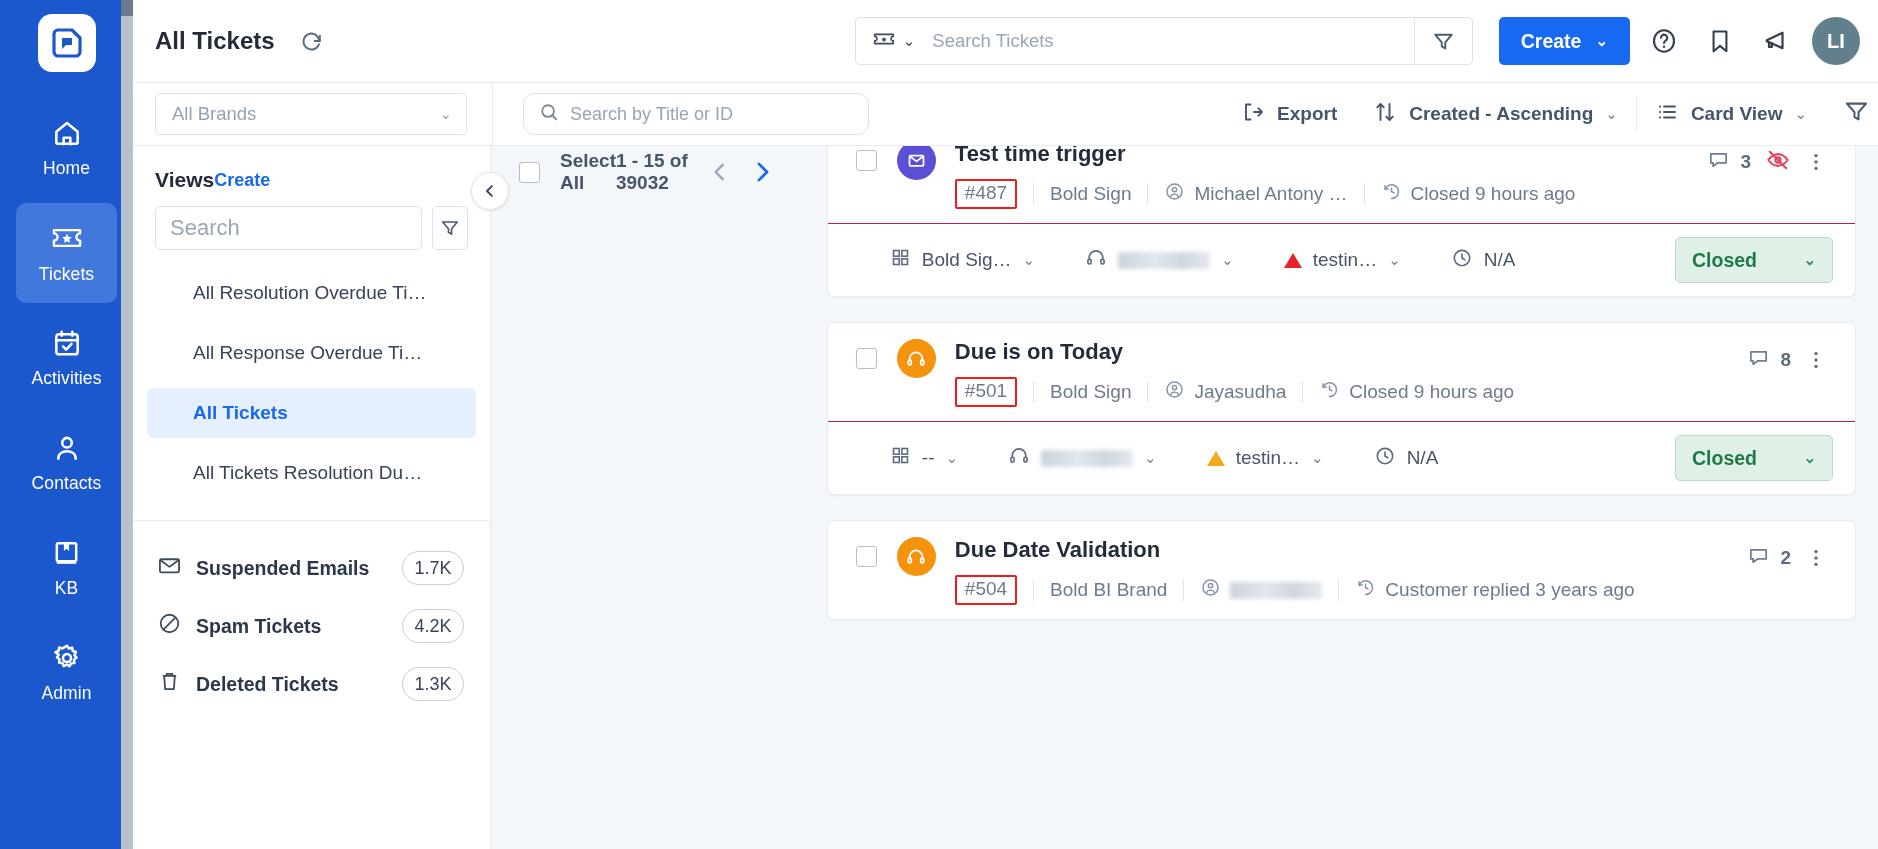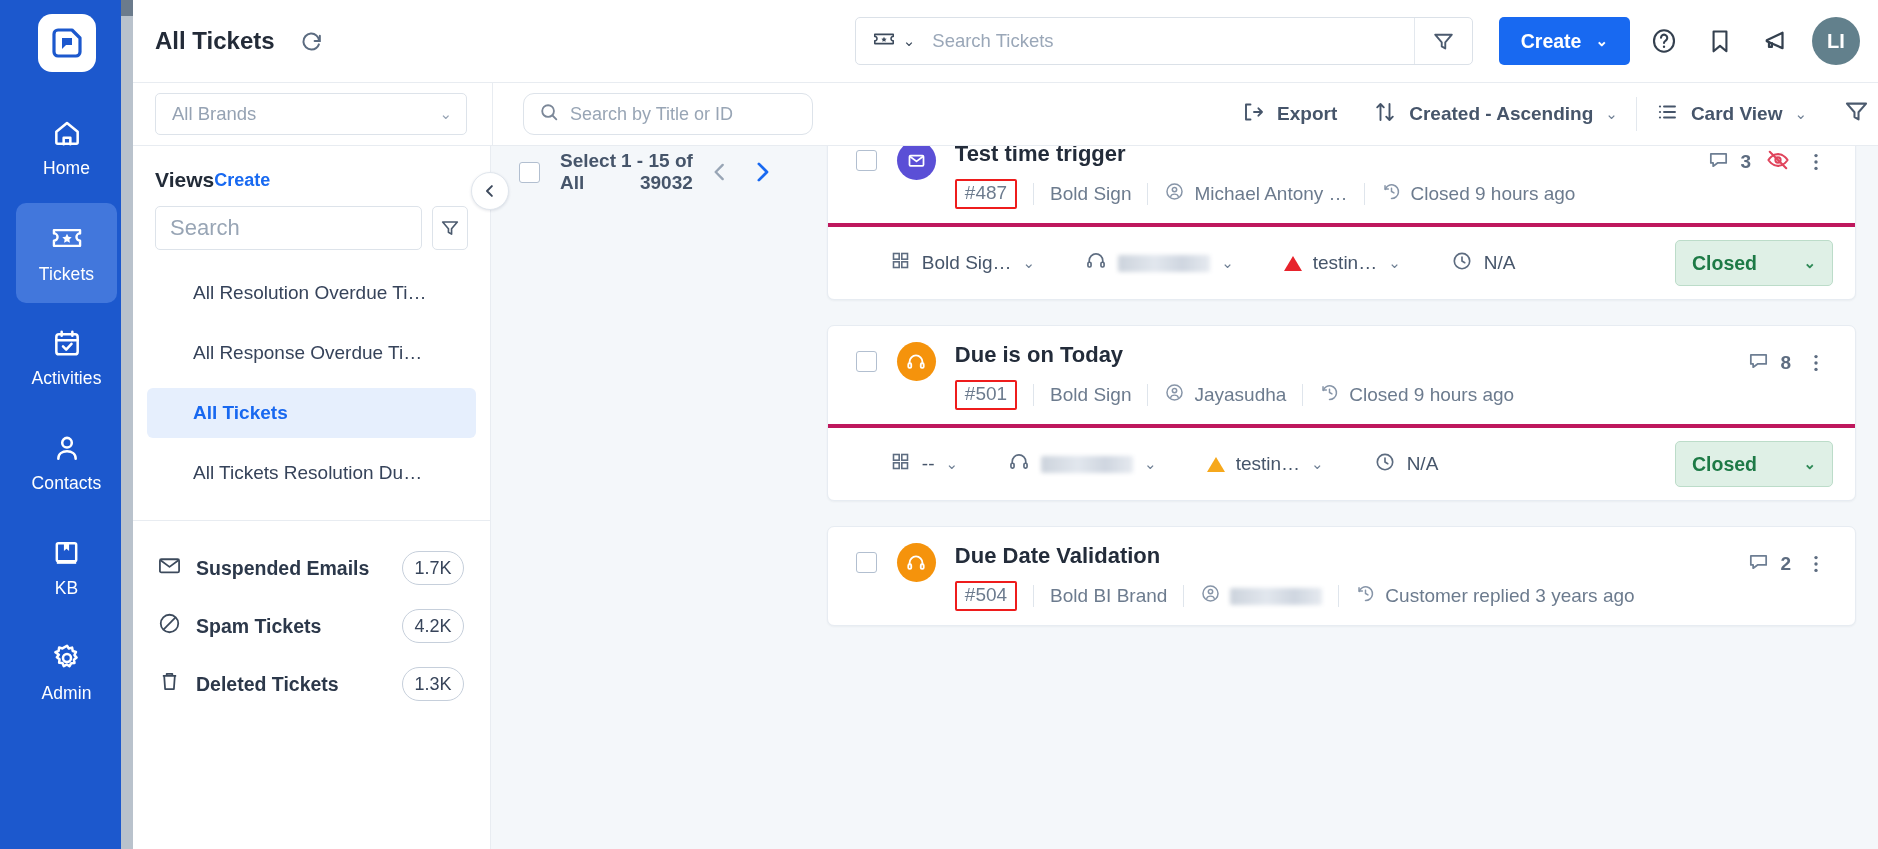--- a/index.html
+++ b/index.html
@@ -125,21 +125,21 @@
   }
   .brand-select {
     width: 312px; height: 42px; margin-left: 22px;
     border: 1px solid #dde3ea; border-radius: 5px;
     display: flex; align-items: center; justify-content: space-between;
     padding: 0 14px 0 16px;
     font-size: 18.5px; color: #95a2b3; cursor: pointer;
   }
   .tb-div { width: 1px; height: 63px; background: #e8ecf1; margin-left: 25px; }
   .title-search {
-    width: 290px; height: 42px; margin-left: 30px;
+    width: 346px; height: 42px; margin-left: 30px;
     border: 1px solid #dde3ea; border-radius: 11px;
     display: flex; align-items: center; gap: 10px;
     padding: 0 14px;
   }
   .title-search input {
     flex: 1 1 auto; border: 0; outline: 0; background: transparent;
     font-size: 18px; color: #3c4a5c;
     font-family: "Liberation Sans", sans-serif;
   }
   .title-search input::placeholder { color: #98a5b5; }
@@ -234,21 +234,21 @@
     display: flex; align-items: center;
     padding: 0 22px 0 28px;
   }
   .cb {
     width: 21px; height: 21px; border-radius: 3px;
     border: 1.6px solid #b2bfd0; background: #fff;
     cursor: pointer; flex: 0 0 21px;
   }
   .select-all { margin-left: 20px; font-size: 19px; font-weight: bold; color: #46556a; }
   .lh-spacer { flex: 1 1 auto; }
-  .pager-text { font-size: 19px; color: #46556a; font-weight: bold; text-align: right; }
+  .pager-text { font-size: 19px; color: #46556a; font-weight: bold; }
   .pager-arrow {
     width: 40px; height: 40px; margin-left: 14px;
     display: flex; align-items: center; justify-content: center;
     cursor: pointer;
   }
 
   .cards {
     flex: 1 1 auto; overflow: hidden;
     padding: 0 22px 0 28px;
   }
@@ -295,21 +295,21 @@
   }
   .card-actions { display: flex; align-items: center; gap: 8px; margin-top: 4px; }
   .conv-count {
     display: flex; align-items: center; gap: 10px;
     font-size: 19px; color: #5d6c80; font-weight: bold;
   }
   .kebab { width: 34px; height: 34px; display: flex; align-items: center; justify-content: center; cursor: pointer; }
   .eye-off { margin-left: 6px; color: #e0445c; }
 
   .card-bottom {
-    border-top: 4px solid #be185d;
+    border-top: 1px solid #be185d;
     display: flex; align-items: center;
     padding: 13px 22px 13px 62px;
     gap: 0;
   }
   .pill {
     display: flex; align-items: center; gap: 11px;
     font-size: 19px; color: #46556a;
     cursor: pointer; margin-right: 50px;
     white-space: nowrap;
   }

